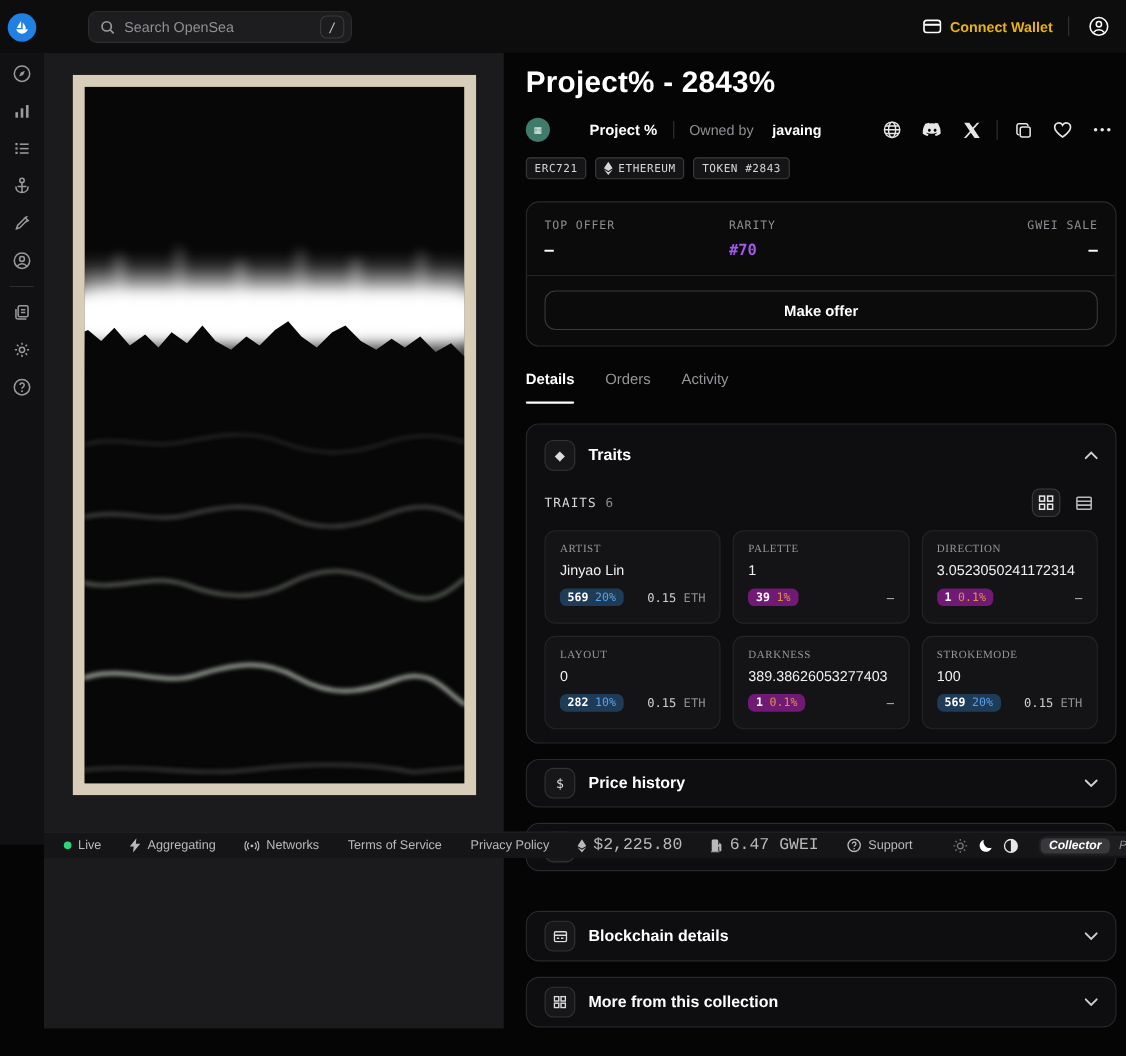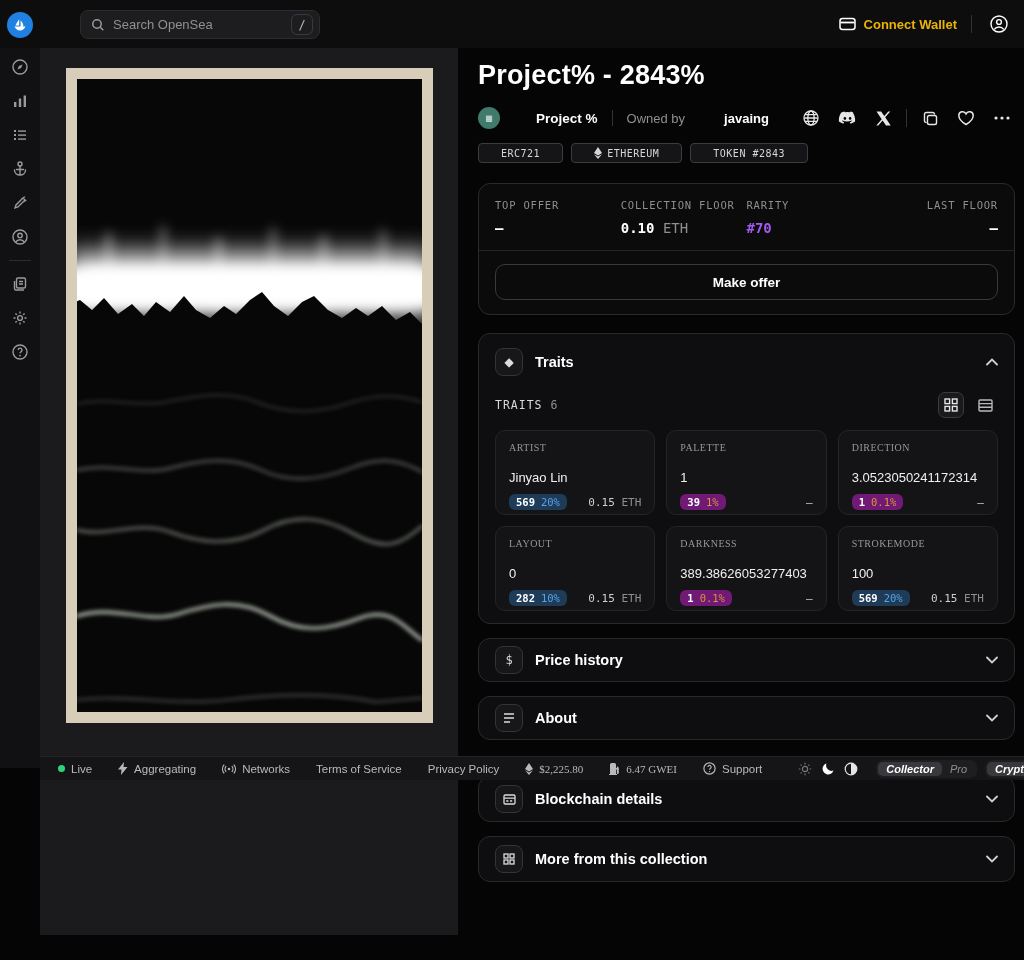--- a/index.html
+++ b/index.html
@@ -29,25 +29,25 @@
   .artwork { position:absolute; left:26px; top:20px; width:367px; height:655px; }
 
   
   .main { position:absolute; left:478px; top:60px; width:537px; }
   .title { font-size:27px; font-weight:700; letter-spacing:.2px; color:#fff; }
   .coll-row { display:flex; align-items:center; margin-top:16px; height:22px; }
   .coll-avatar { width:22px; height:22px; border-radius:50%; background:#3f7a6b; display:flex; align-items:center; justify-content:center; color:#e8f4ee; font-size:8px; }
   .coll-name { font-size:13.5px; font-weight:700; margin-left:8px;padding-left:28px; }
   .coll-sep { width:1px; height:16px; background:#333; margin:0 14px; }
   .owned { font-size:13px; color:#8f8f94; }
-  .owner { font-size:13px; font-weight:700; color:#fff; margin-left:23px;padding-left:16px; }
+  .owner { font-size:13px; font-weight:700; color:#fff; margin-left:1px;padding-left:16px; }
   .hero-icons { margin-left:auto; display:flex; align-items:center; gap:10px; color:#e6e6e6; }
   .hicon { width:26px; height:26px; display:flex; align-items:center; justify-content:center; cursor:pointer; }
   .pill-row { display:flex; gap:8px; margin-top:14px; }
-  .pill { font-family:"DejaVu Sans Mono", monospace; font-size:10px; color:#d6d6d6; border:1px solid #3c3c40; background:#151517; border-radius:4px; padding:3px 22px; display:flex; align-items:center; gap:5px; letter-spacing:.5px; }
+  .pill { font-family:"DejaVu Sans Mono", monospace; font-size:10px; color:#d6d6d6; border:1px solid #3c3c40; background:#151517; border-radius:4px; padding:3px 7px; display:flex; align-items:center; gap:5px; letter-spacing:.5px; }
 
   .stats-card { margin-top:20px; border:1px solid #2a2a2e; border-radius:12px; padding:15px 16px 14px; background:#0b0b0c; }
   .stats-grid { display:flex; }
   .stat { flex:1; }
   .stat:last-child { text-align:right; }
   .stat-label { font-family:"DejaVu Sans Mono", monospace; font-size:10.5px; color:#8e8e93; letter-spacing:.8px; }
   .stat-value { font-family:"DejaVu Sans Mono", monospace; font-size:14px; font-weight:700; color:#fff; margin-top:9px; }
   .stat-value .unit { color:#8e8e93; font-weight:400; }
   .stat-purple { color:#a259ec; }
   .stats-div { height:1px; background:#242428; margin:14px -16px 13px; }
@@ -67,37 +67,37 @@
   .traits-sub { display:flex; align-items:center; margin-top:16px; }
   .traits-count { font-family:"DejaVu Sans Mono", monospace; font-size:11.5px; color:#d8d8d8; letter-spacing:1px; }
   .traits-count .n { color:#8e8e93; }
   .view-toggle { margin-left:auto; display:flex; align-items:center; gap:8px; }
   .vt-btn { width:26px; height:26px; border-radius:7px; display:flex; align-items:center; justify-content:center; color:#d8d8d8; cursor:pointer; }
   .vt-btn.active { border:1px solid #3c3c40; background:#1a1a1d; }
 
   .trait-grid { display:grid; grid-template-columns:repeat(3,1fr); gap:11px; margin-top:12px; }
   .trait { background:#141416; border:1px solid #242428; border-radius:10px; padding:11px 13px 10px; height:85px; }
   .trait-label { font-family:Liberation Serif, serif; font-size:10px; color:#97979c; letter-spacing:.5px; }
-  .trait-value { font-size:13px; color:#f0f0f0; margin-top:17px; white-space:nowrap; }
+  .trait-value { font-size:13px; color:#f0f0f0; margin-top:6px; white-space:nowrap; }
   .trait-foot { display:flex; align-items:center; margin-top:9px; }
   .badge { font-family:"DejaVu Sans Mono", monospace; font-size:10.5px; border-radius:6px; padding:2px 7px; display:inline-flex; gap:6px; }
   .badge .c { color:#fff; font-weight:700; }
   .badge-blue { background:#1e3c58; } .badge-blue .p { color:#5aa2e8; }
   .badge-orange { background:#701a75; } .badge-orange .p { color:#e0923c; }
   .trait-price { margin-left:auto; font-family:"DejaVu Sans Mono", monospace; font-size:11px; color:#cfcfcf; }
   .trait-price .unit { color:#8e8e93; }
 
   .section-card { margin-top:14px; height:44px; display:flex; align-items:center; padding:0 16px; gap:12px; }
   .section-tall { height:46px; }
 
   
   .statusbar { position:absolute; left:40px; top:756px; width:984px; height:24px; background:#151517; border-top:1px solid #242428; display:flex; align-items:center; z-index:40; font-size:11.5px; color:#b9b9bd; padding:0 10px 0 18px; }
   .sb-item { display:flex; align-items:center; gap:6px; white-space:nowrap; cursor:pointer; }
   .sb-sep { width:1px; height:12px; background:#333; margin:0 13px; }
-  .sb-num { font-family:Liberation Serif, serif; font-size:11px; }
+  .sb-num { font-family:Liberation Mono, monospace; font-size:15px; }
   .dot { width:7px; height:7px; border-radius:50%; background:#2bd67b; }
   .theme-group { display:flex; align-items:center; gap:9px; margin:0 10px; }
   .seg { display:flex; align-items:flex-end; background:#1e1e21; border-radius:7px; padding:2px; margin-left:8px;font-style:italic; }
   .seg .on { background:#39393d; border-radius:5px; color:#fff; font-weight:700; padding:1px 8px; font-size:11px; }
   .seg .off { color:#8e8e93; padding:1px 8px; font-size:11px; }
 
   svg { display:block; }
 </style>
 </head>
 <body>
@@ -320,36 +320,37 @@
         </span>
     </div>
 
     <div class="stats-card">
       <div class="stats-grid">
         <div class="stat">
           <div class="stat-label">TOP OFFER</div>
           <div class="stat-value"><span class="stat-plain">—</span></div>
         </div>
         <div class="stat">
-          <div class="stat-label">COLLECTION FLOOR</div>
-          <div class="stat-value"><span>0.10</span><span class="unit"> ETH</span></div>
-        </div>
-        <div class="stat">
           <div class="stat-label">RARITY</div>
           <div class="stat-value"><span class="stat-purple">#70</span></div>
         </div>
         <div class="stat">
-          <div class="stat-label">LAST FLOOR</div>
+          <div class="stat-label">GWEI SALE</div>
           <div class="stat-value"><span>—</span></div>
         </div>
       </div>
       <div class="stats-div"></div>
       <div class="make-offer">Make offer</div>
     </div>
 
+    <div class="tabs">
+      <div class="tab active">Details</div>
+      <div class="tab">Orders</div>
+      <div class="tab">Activity</div>
+    </div>
 
     <div class="card traits-card">
       <div class="sec-head">
         <div class="sec-ico">◆</div>
         <div class="sec-title">Traits</div>
         <div class="chev">
           <svg width="12" height="8" viewBox="0 0 12 8" fill="none" stroke="#cfcfcf" stroke-width="1.8" stroke-linecap="round">
               <path d="M1 6.5L6 1.5l5 5"></path>
             </svg>
         </div>

